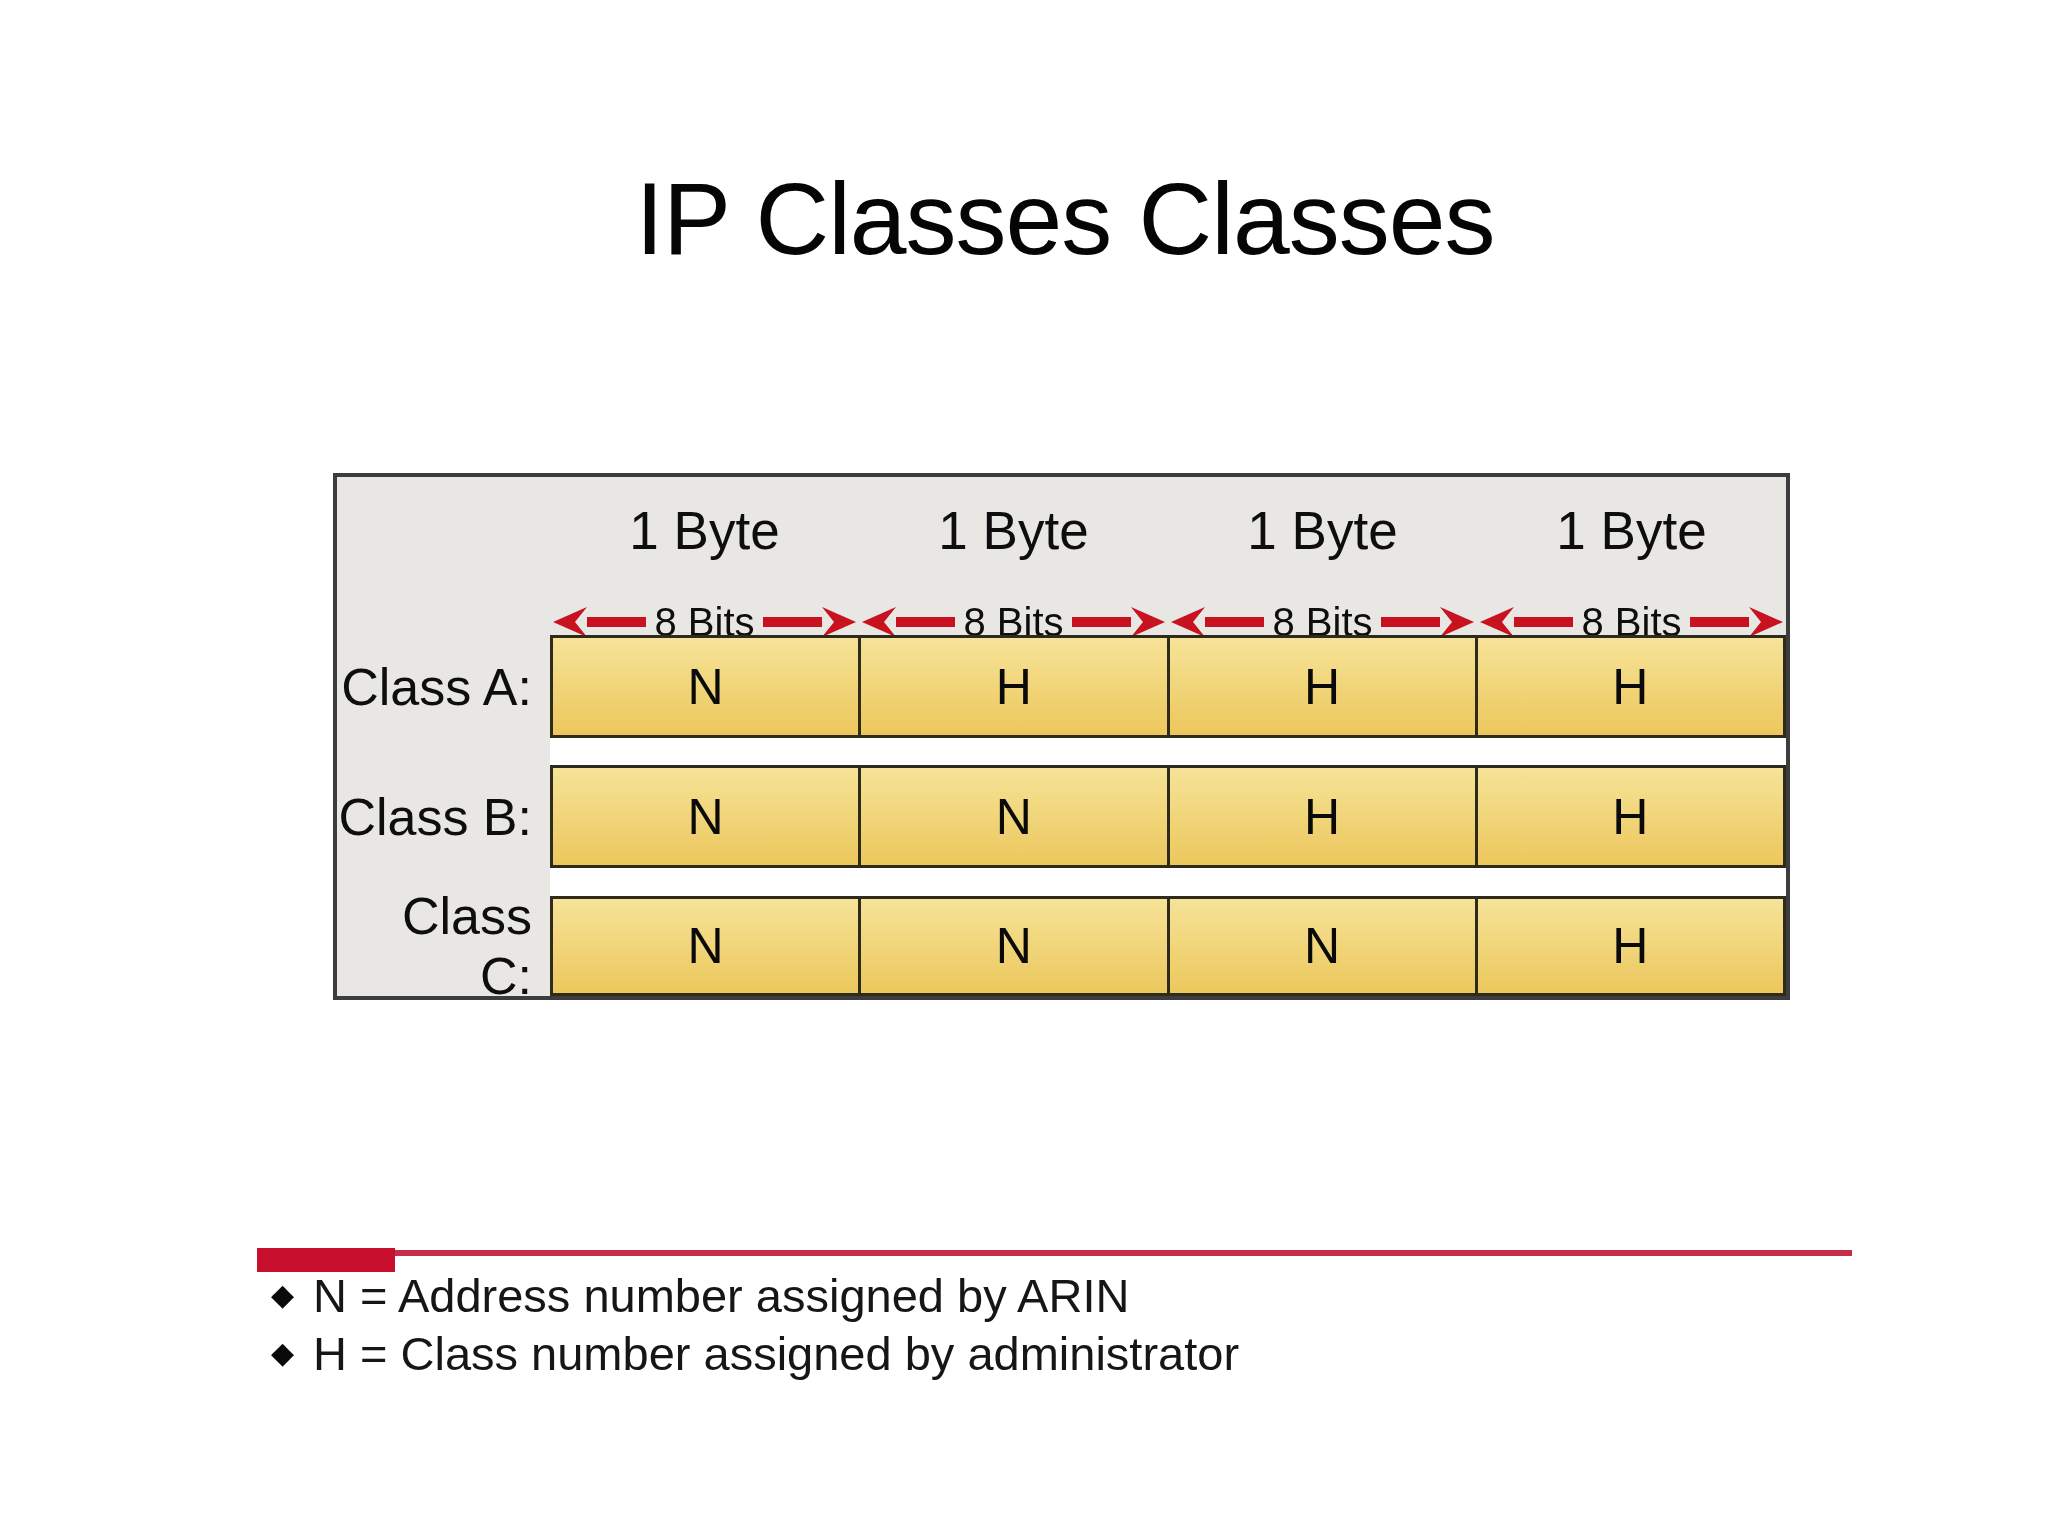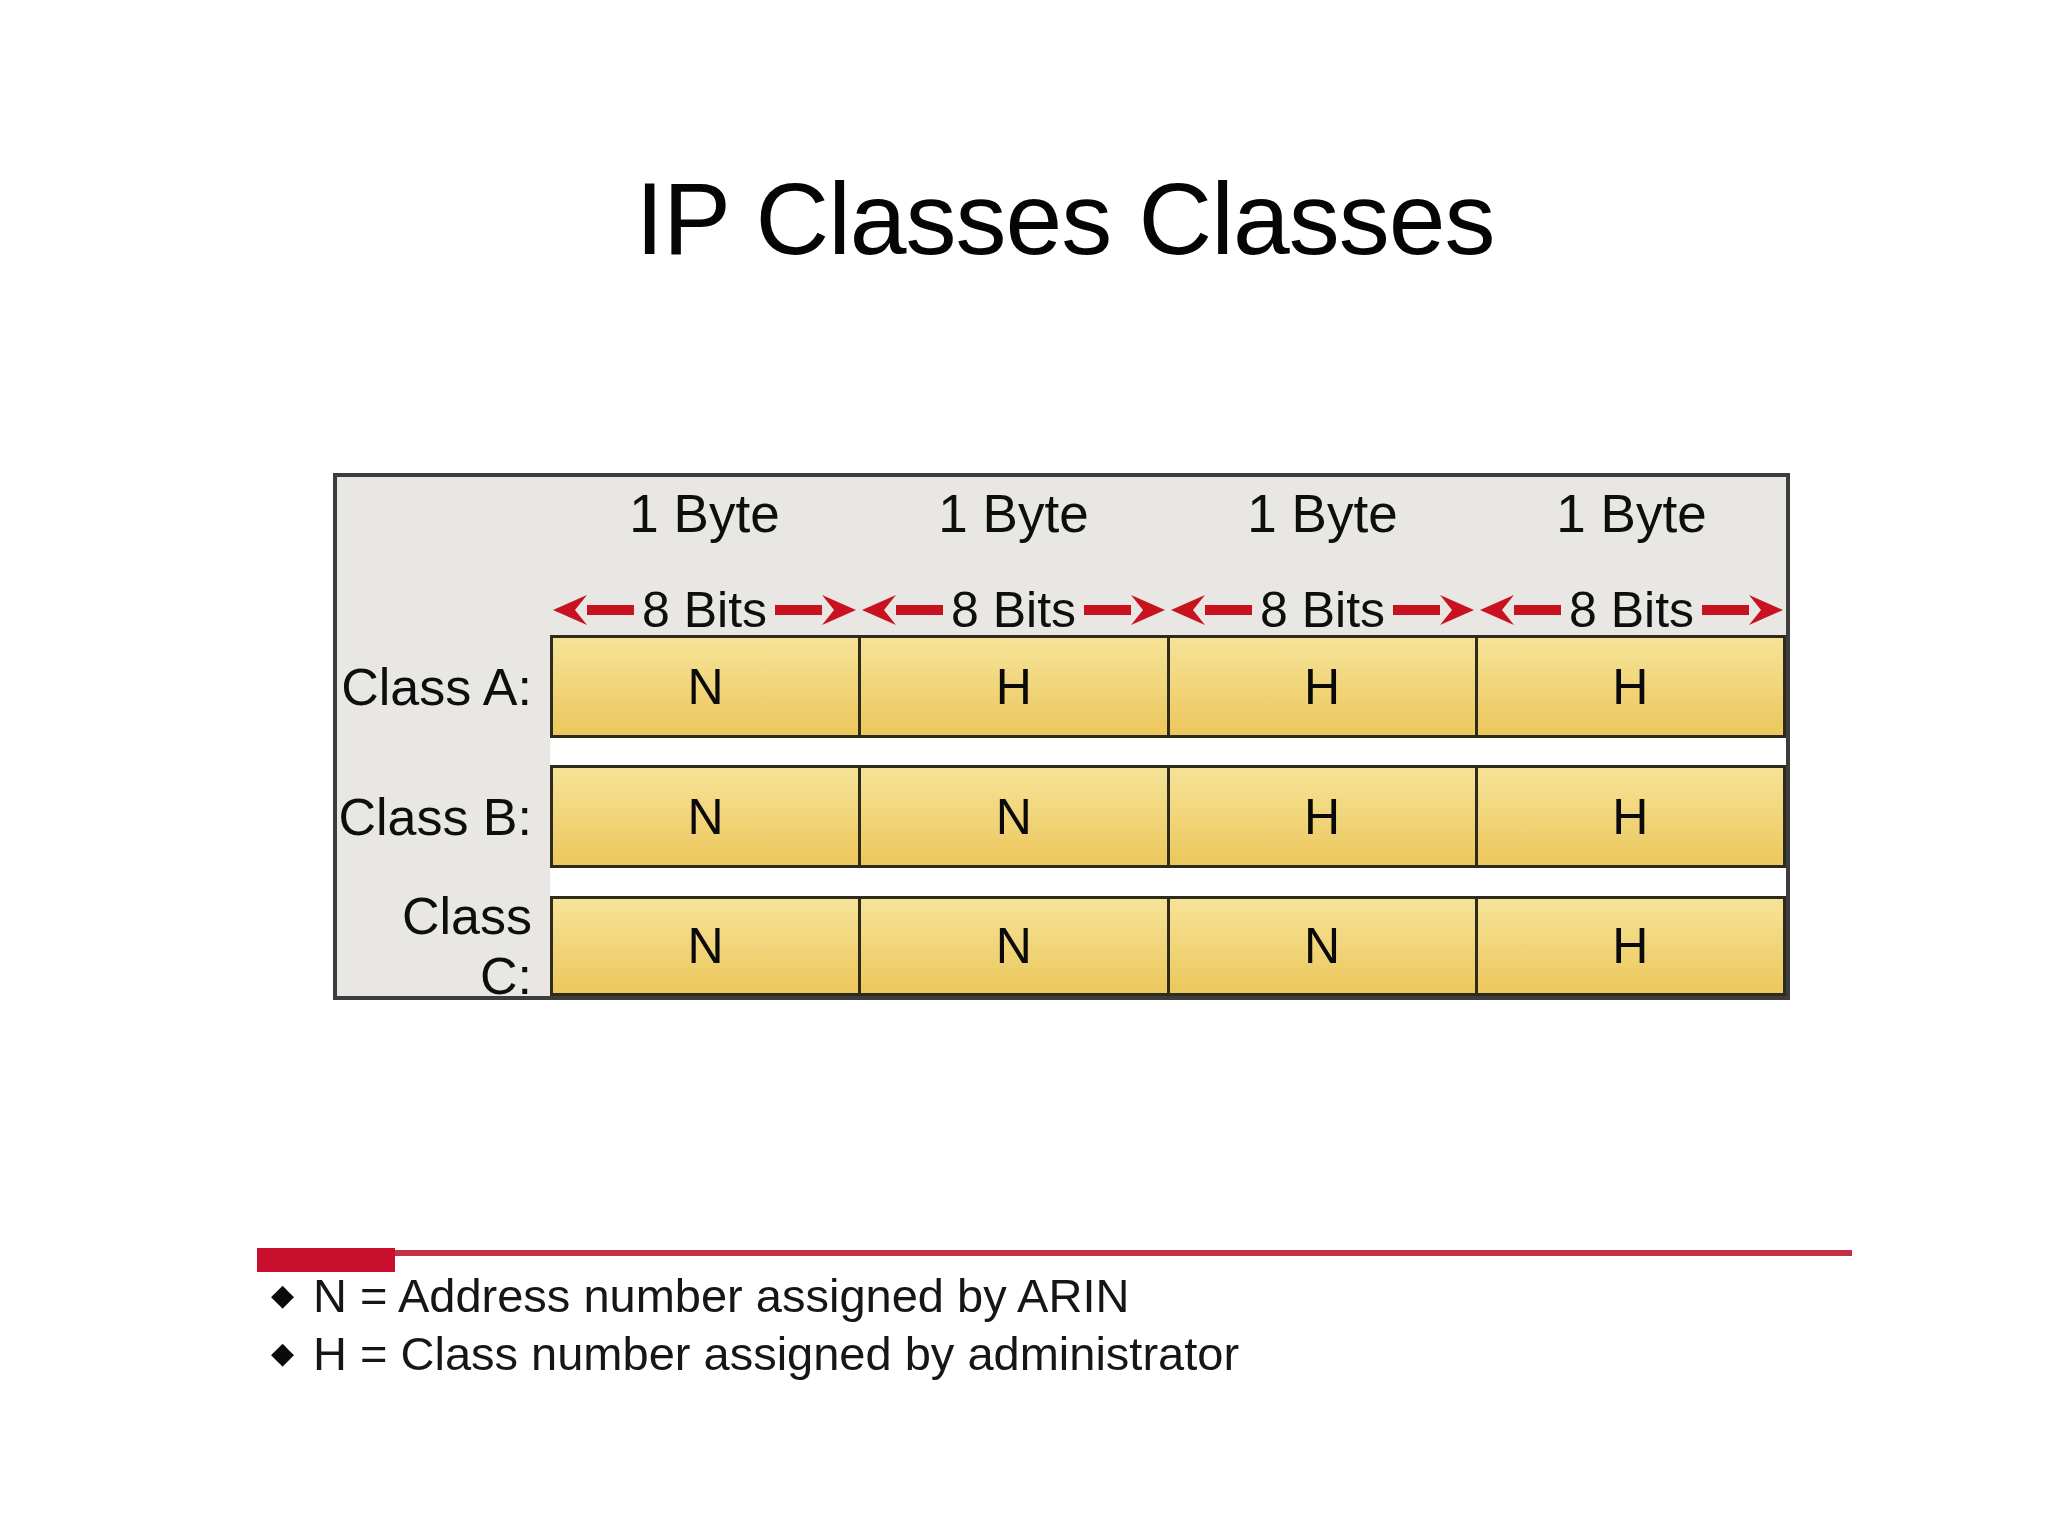--- a/index.html
+++ b/index.html
@@ -28,27 +28,27 @@
   }
   .row-label.a{top:158px;height:103px;}
   .row-label.b{top:288px;height:103px;}
   .row-label.c{top:419px;height:100px;}
   
   .header-zone{
     position:absolute;left:213px;top:0;width:1236px;height:158px;
     display:flex;
   }
   .hcol{flex:1;display:flex;flex-direction:column;justify-content:flex-start;
-        padding-top:10px;box-sizing:border-box;gap:36px;}
+        padding-top:27px;box-sizing:border-box;gap:36px;}
   .byte{font-size:53px;line-height:1;text-align:center;color:#0e0e0e;margin-bottom:9px;}
   .bits-row{display:flex;align-items:center;padding:0 3px;height:52px;}
   .arr{flex:1;display:flex;align-items:center;min-width:42px;}
   .arr .tail{flex:1;height:10px;background:#c9121f;min-width:8px;}
   .arr svg{flex:0 0 auto;display:block;}
-  .bits{padding:0 8px;font-size:50px;line-height:1;color:#0e0e0e;white-space:nowrap;}
+  .bits{padding:0 8px;font-size:40px;line-height:1;color:#0e0e0e;white-space:nowrap;}
   
   .cells{
     position:absolute;left:213px;top:158px;width:1236px;height:361px;
   }
   .cellrow{
     box-sizing:border-box;border:3px solid #2e2a1c;display:flex;
     background:linear-gradient(#f6e398,#ecc75c);
   }
   .cellrow.a{height:103px;}
   .cellrow.b{height:103px;}

